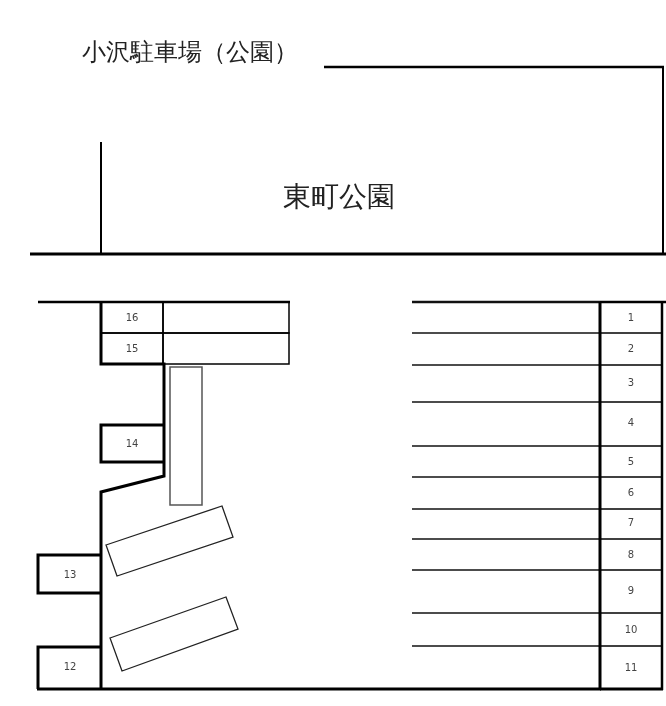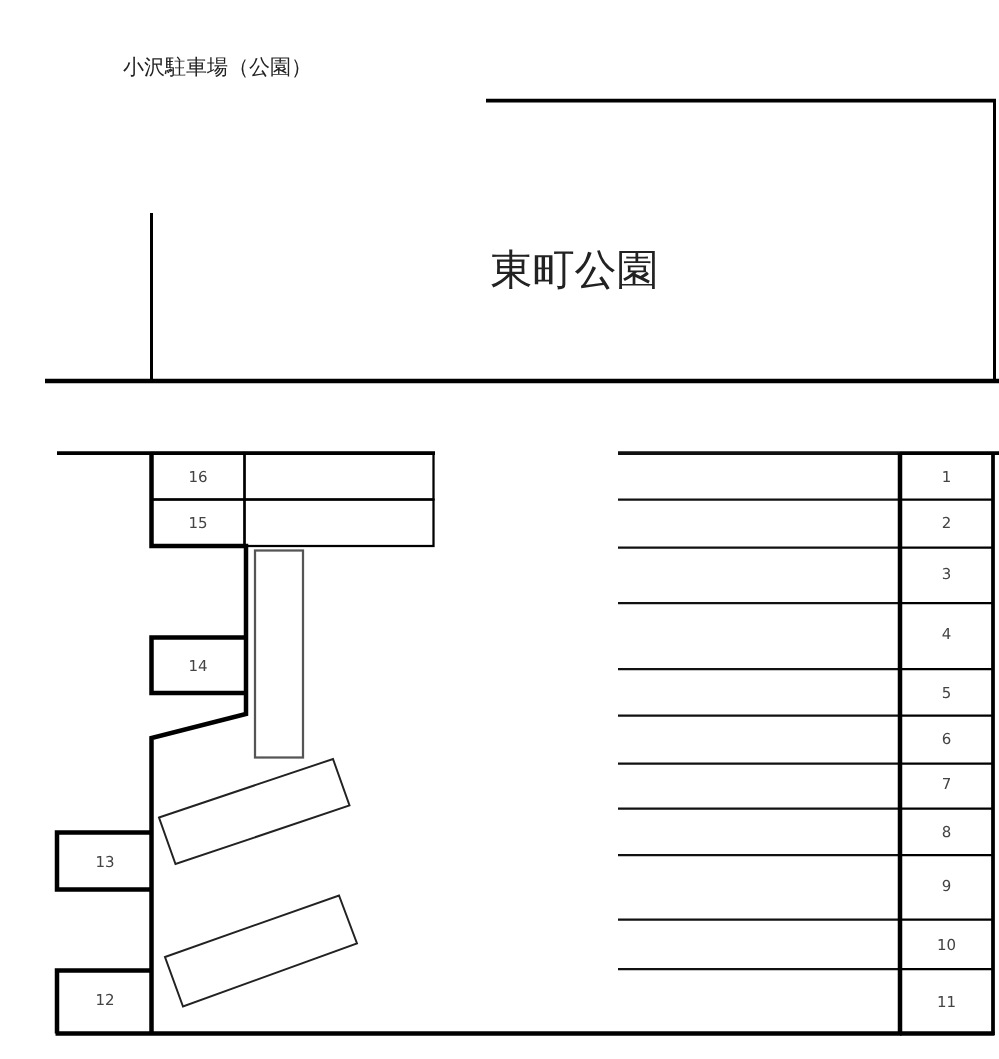--- a/index.html
+++ b/index.html
@@ -1,19 +1,19 @@
 <!DOCTYPE html>
 <html><head>
 <meta charset="utf-8">
 <style>
   html, body { margin: 0; padding: 0; background: #ffffff; }
   body { width: 666px; height: 706px; position: relative; overflow: hidden; font-family: "DejaVu Sans", sans-serif; }
   #map { position: absolute; left: 0; top: 0; }
-  .title { position: absolute; left: 82px; top: 36px; font-size: 14px; color: #222; letter-spacing: 0px; }
-  .park-label { position: absolute; left: 283px; top: 161px; font-size: 28px; color: #222; margin-left: 44px; }
+  .title { position: absolute; left: 82px; top: 36px; font-size: 24px; color: #222; letter-spacing: 0px; }
+  .park-label { position: absolute; left: 283px; top: 178px; font-size: 28px; color: #222; }
   .num { font-family: "DejaVu Sans", sans-serif; font-size: 10px; fill: #444; }
 </style>
 </head>
 <body>
 
 <div class="title">小沢駐車場（公園）</div>
 <div class="park-label">東町公園</div>
 
 <svg id="map" width="666" height="706" viewBox="0 0 666 706">
 

